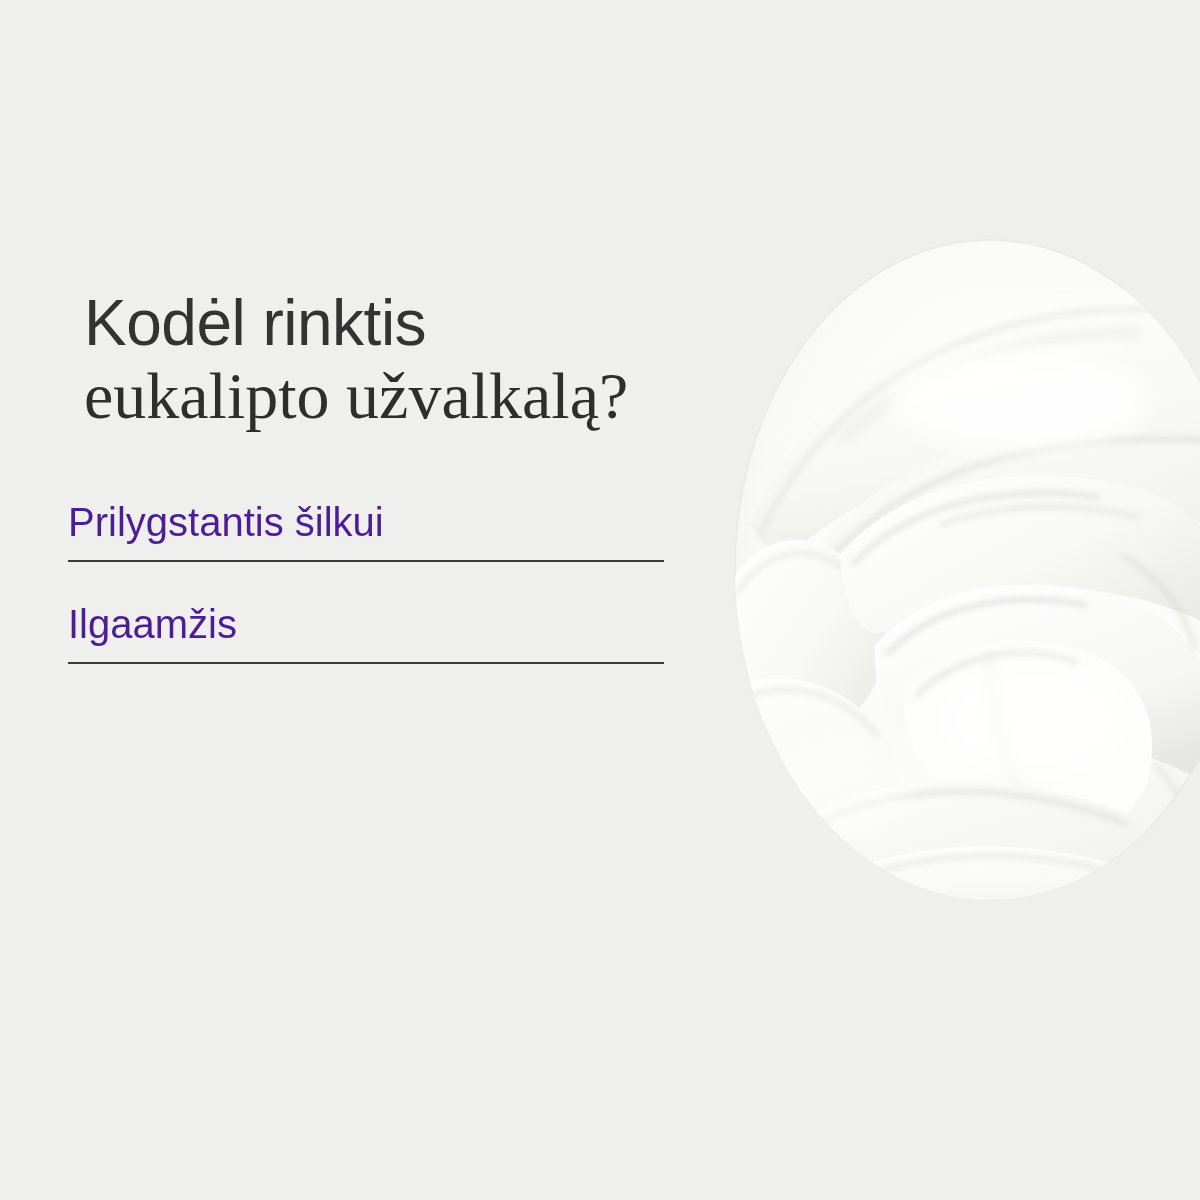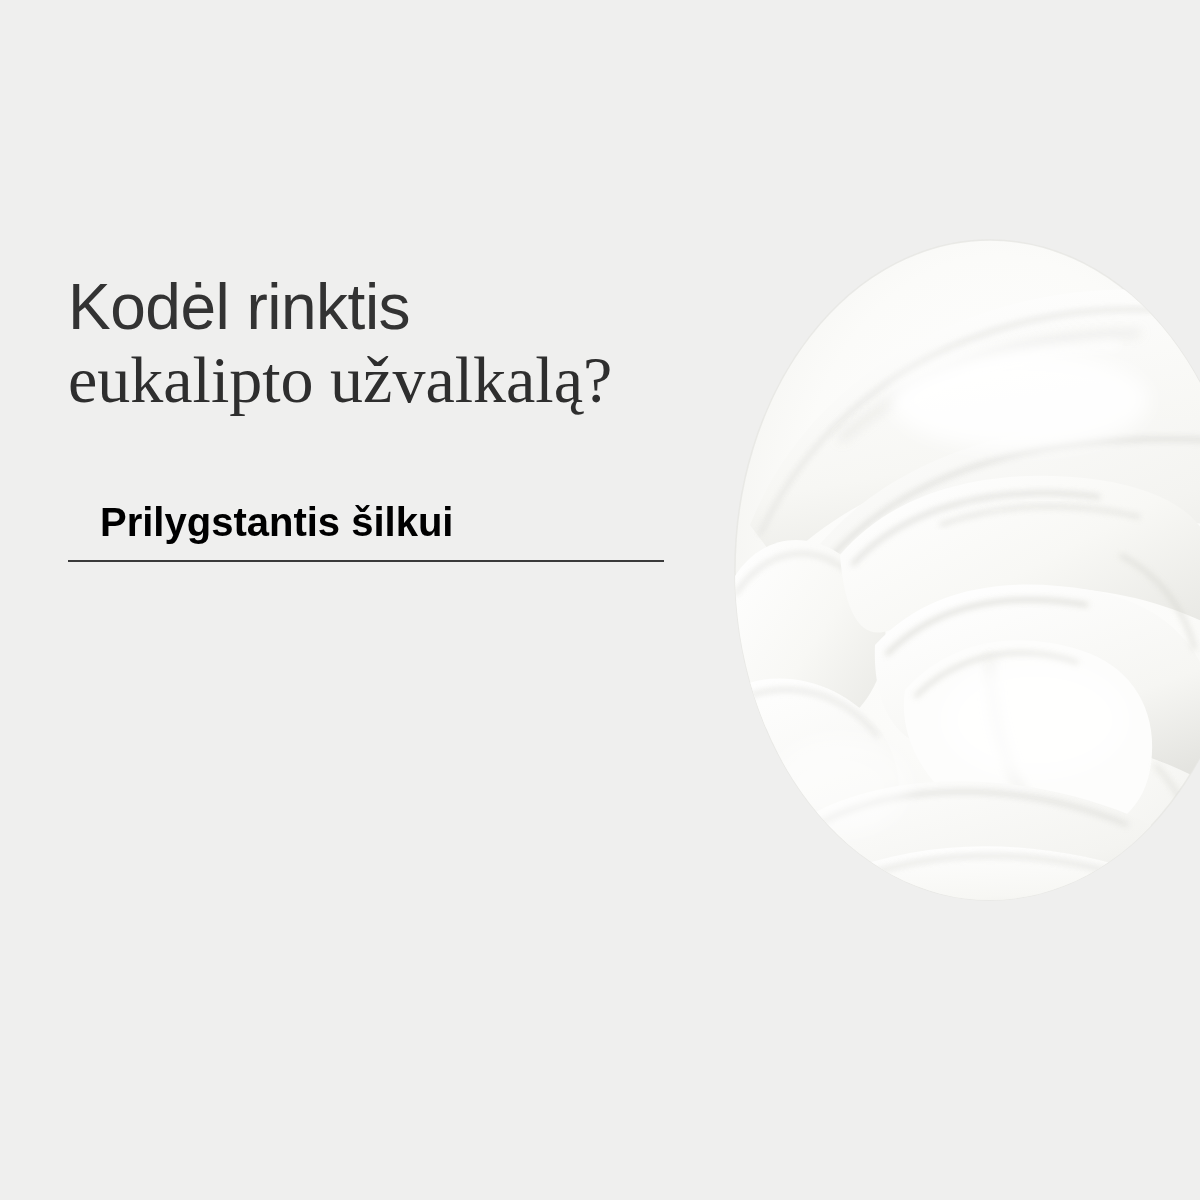--- a/index.html
+++ b/index.html
@@ -38,21 +38,21 @@
 
   
   .content {
     position: absolute;
     left: 68px;
     top: 270px;
     width: 600px;
   }
 
   .headline {
-    margin: 0;
+    margin: 16px;
     padding: 0;
     color: #333333;
   }
   .headline-line1 {
     display: block;
     font-family: "Liberation Sans", sans-serif;
     font-weight: 300;
     font-size: 64px;
     line-height: 74px;
     letter-spacing: -0.5px;
@@ -86,26 +86,25 @@
     border-bottom: 2px solid #3a3a3a;
     padding: 0 0 14px 0;
     margin: 0 0 38px 0;
   }
   .feature-item:last-child {
     margin-bottom: 0;
   }
   .feature-label {
     display: block;
     font-family: "Liberation Sans", sans-serif;
-    font-weight: 700;
+    font-weight: 400;
     font-size: 40px;
     line-height: 48px;
-    color: #000000;
+    color: #4c1d95;
     white-space: nowrap;
-    margin-left: 32px;
   }
 </style>
 </head>
 <body>
 
 <div class="poster">
 
   <div class="product-image">
     <svg viewBox="0 0 520 700" xmlns="http://www.w3.org/2000/svg" aria-hidden="true">
       <defs>
@@ -204,16 +203,19 @@
 
     <h1 class="headline">
       <span class="headline-line1">Kodėl rinktis</span>
       <span class="headline-line2">eukalipto užvalkalą?</span>
     </h1>
 
     <ul class="feature-list">
       <li class="feature-item">
         <span class="feature-label">Prilygstantis šilkui</span>
       </li>
+      <li class="feature-item">
+        <span class="feature-label">Ilgaamžis</span>
+      </li>
     </ul>
 
   </div>
 </div>
 
 </body></html>

